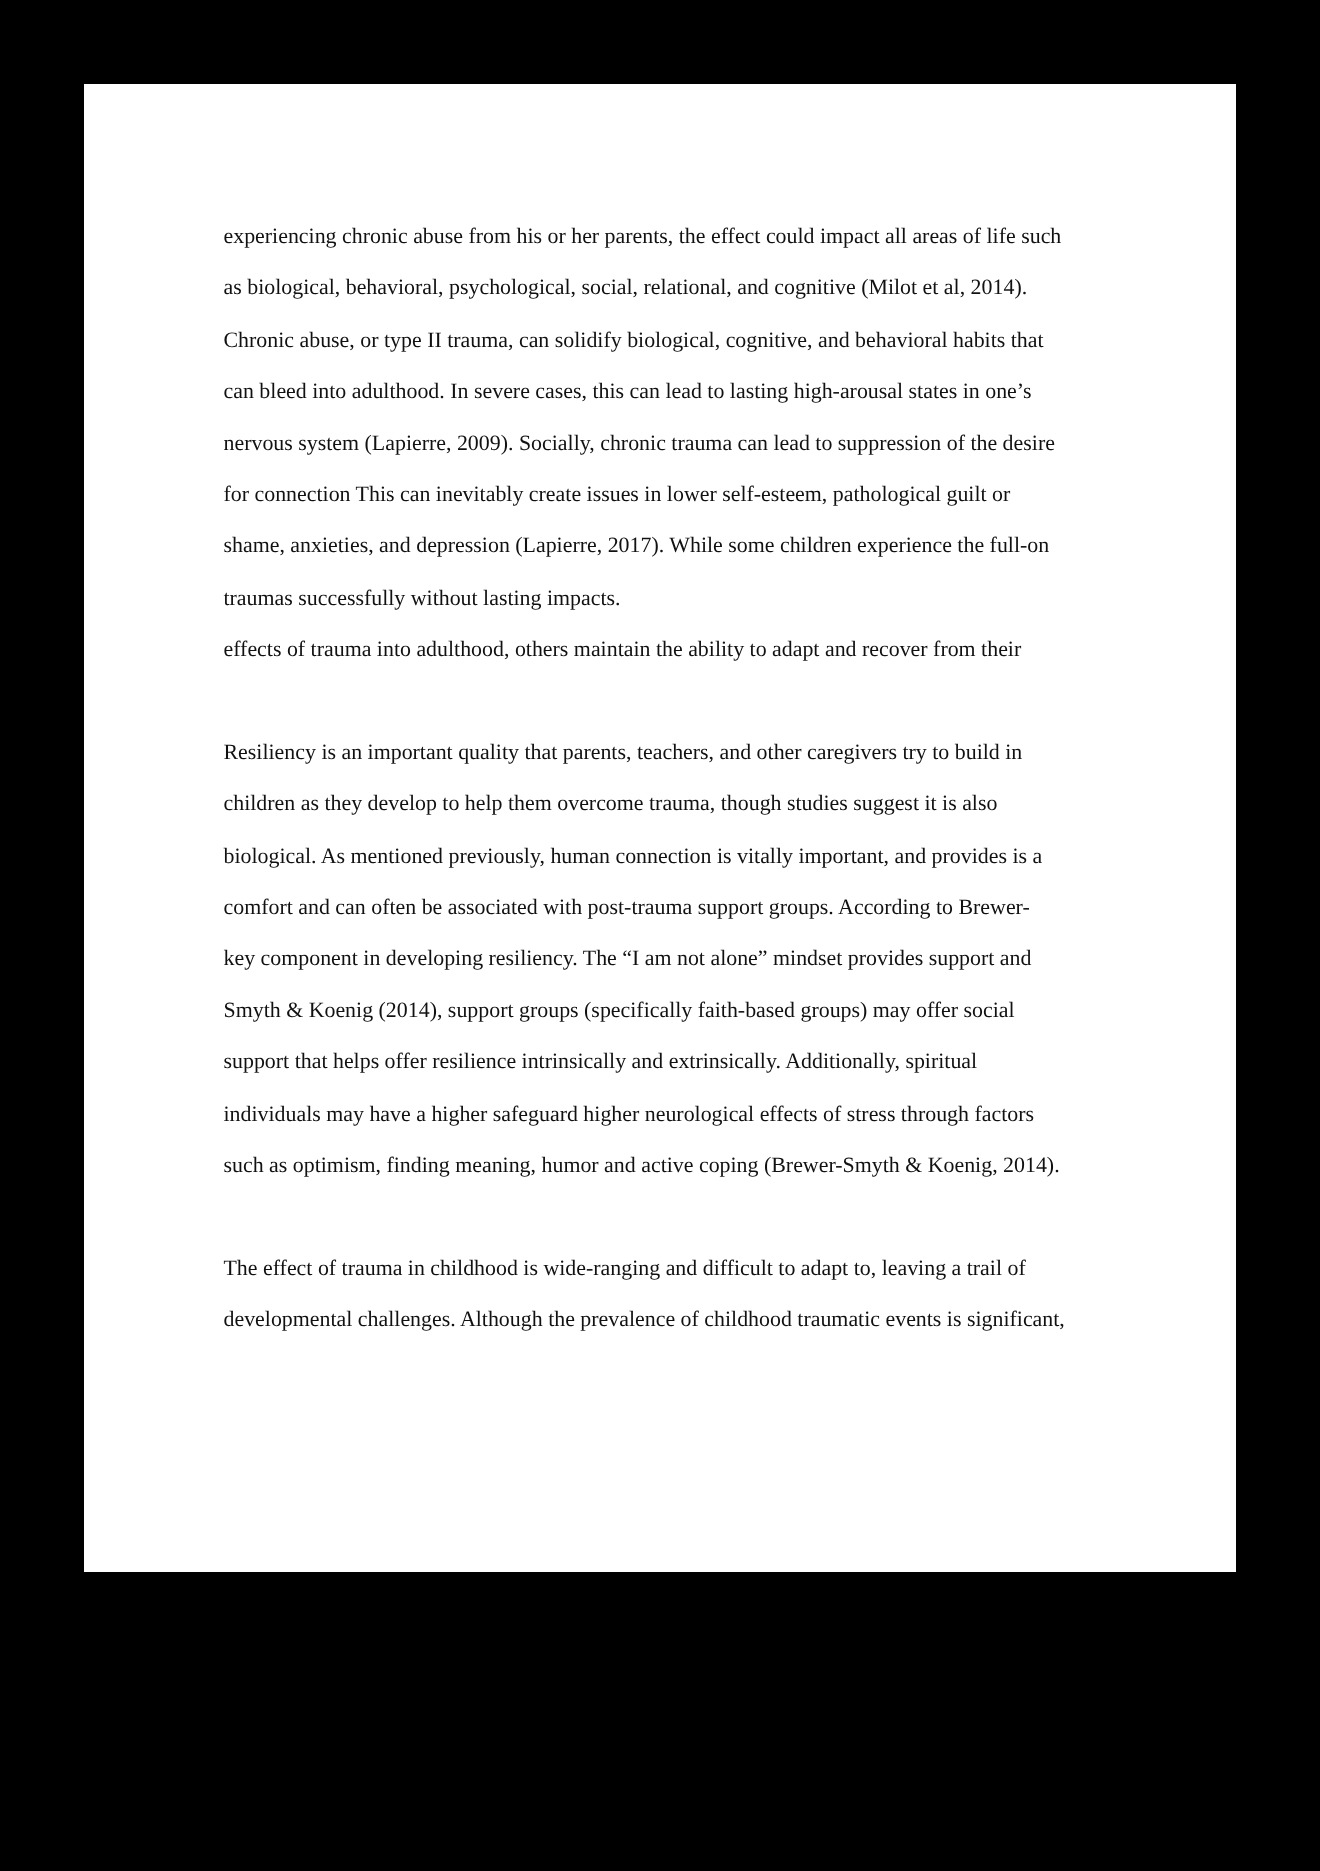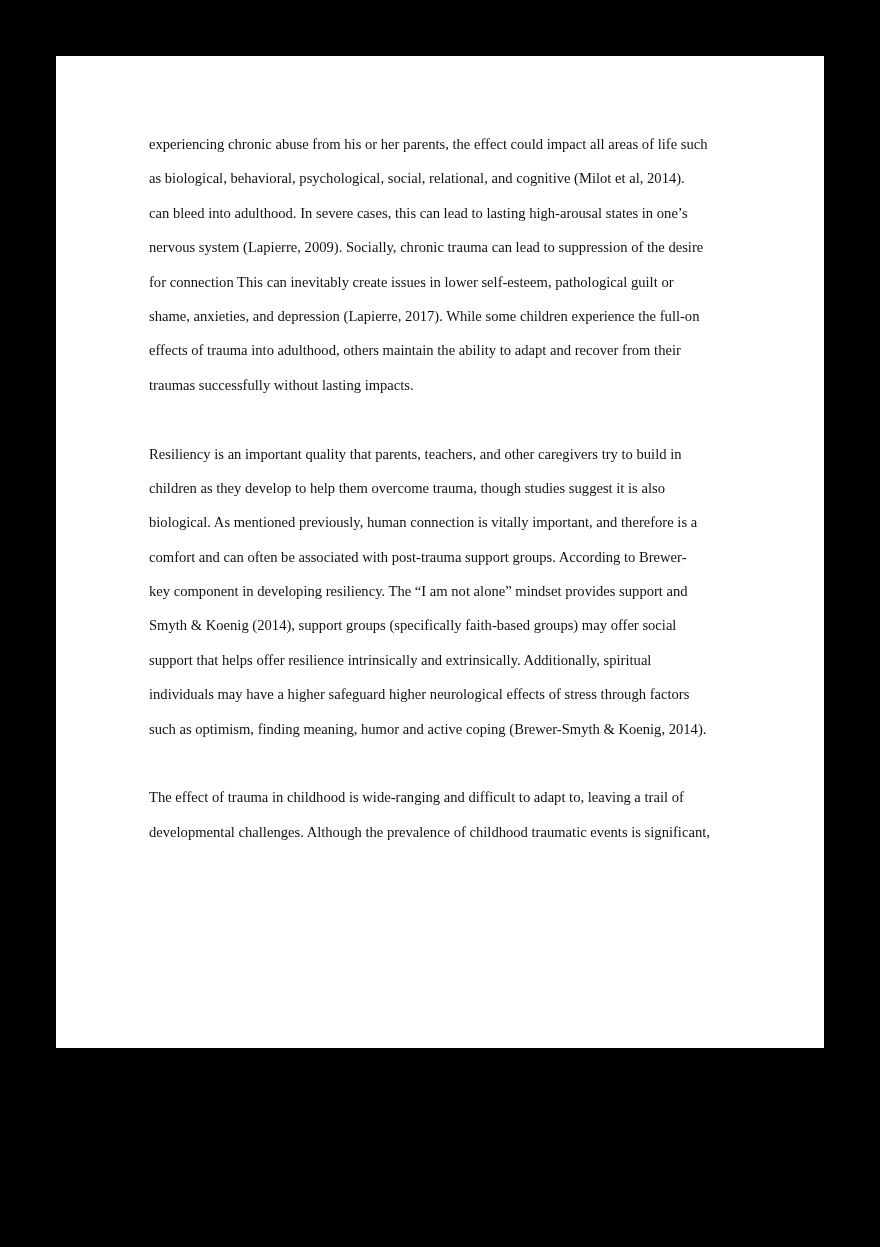--- a/index.html
+++ b/index.html
@@ -17,21 +17,21 @@
       position: absolute;
       left: 56px;
       top: 56px;
       width: 768px;
       height: 992px;
       background: #ffffff;
     }
     .text-block {
       position: absolute;
       left: 93px;
-      top: 76px;
+      top: 90px;
       width: 590px;
       font-family: "Liberation Serif", "DejaVu Serif", serif;
       font-size: 14.6px;
       color: #111111;
     }
     .line {
       height: 34.4px;
       line-height: 24px;
       white-space: nowrap;
     }
@@ -41,34 +41,35 @@
   </style>
 </head>
 <body>
 
 <div class="page">
   <div class="text-block">
 
     <div>
       <div class="line">experiencing chronic abuse from his or her parents, the effect could impact all areas of life such</div>
       <div class="line">as biological, behavioral, psychological, social, relational, and cognitive (Milot et al, 2014).</div>
+      <div class="line">Chronic abuse, or type II trauma, can solidify biological, cognitive, and behavioral habits that</div>
       <div class="line">can bleed into adulthood. In severe cases, this can lead to lasting high-arousal states in one’s</div>
       <div class="line">nervous system (Lapierre, 2009). Socially, chronic trauma can lead to suppression of the desire</div>
       <div class="line">for connection This can inevitably create issues in lower self-esteem, pathological guilt or</div>
       <div class="line">shame, anxieties, and depression (Lapierre, 2017). While some children experience the full-on</div>
+      <div class="line">traumas successfully without lasting impacts.</div>
       <div class="line">effects of trauma into adulthood, others maintain the ability to adapt and recover from their</div>
-      <div class="line">traumas successfully without lasting impacts.</div>
     </div>
 
     <div class="para-gap"></div>
 
     <div>
       <div class="line">Resiliency is an important quality that parents, teachers, and other caregivers try to build in</div>
       <div class="line">children as they develop to help them overcome trauma, though studies suggest it is also</div>
-      <div class="line">biological. As mentioned previously, human connection is vitally important, and therefore is a</div>
+      <div class="line">biological. As mentioned previously, human connection is vitally important, and provides is a</div>
       <div class="line">comfort and can often be associated with post-trauma support groups. According to Brewer-</div>
       <div class="line">key component in developing resiliency. The “I am not alone” mindset provides support and</div>
       <div class="line">Smyth &amp; Koenig (2014), support groups (specifically faith-based groups) may offer social</div>
       <div class="line">support that helps offer resilience intrinsically and extrinsically. Additionally, spiritual</div>
       <div class="line">individuals may have a higher safeguard higher neurological effects of stress through factors</div>
       <div class="line">such as optimism, finding meaning, humor and active coping (Brewer-Smyth &amp; Koenig, 2014).</div>
     </div>
 
     <div class="para-gap"></div>
 

